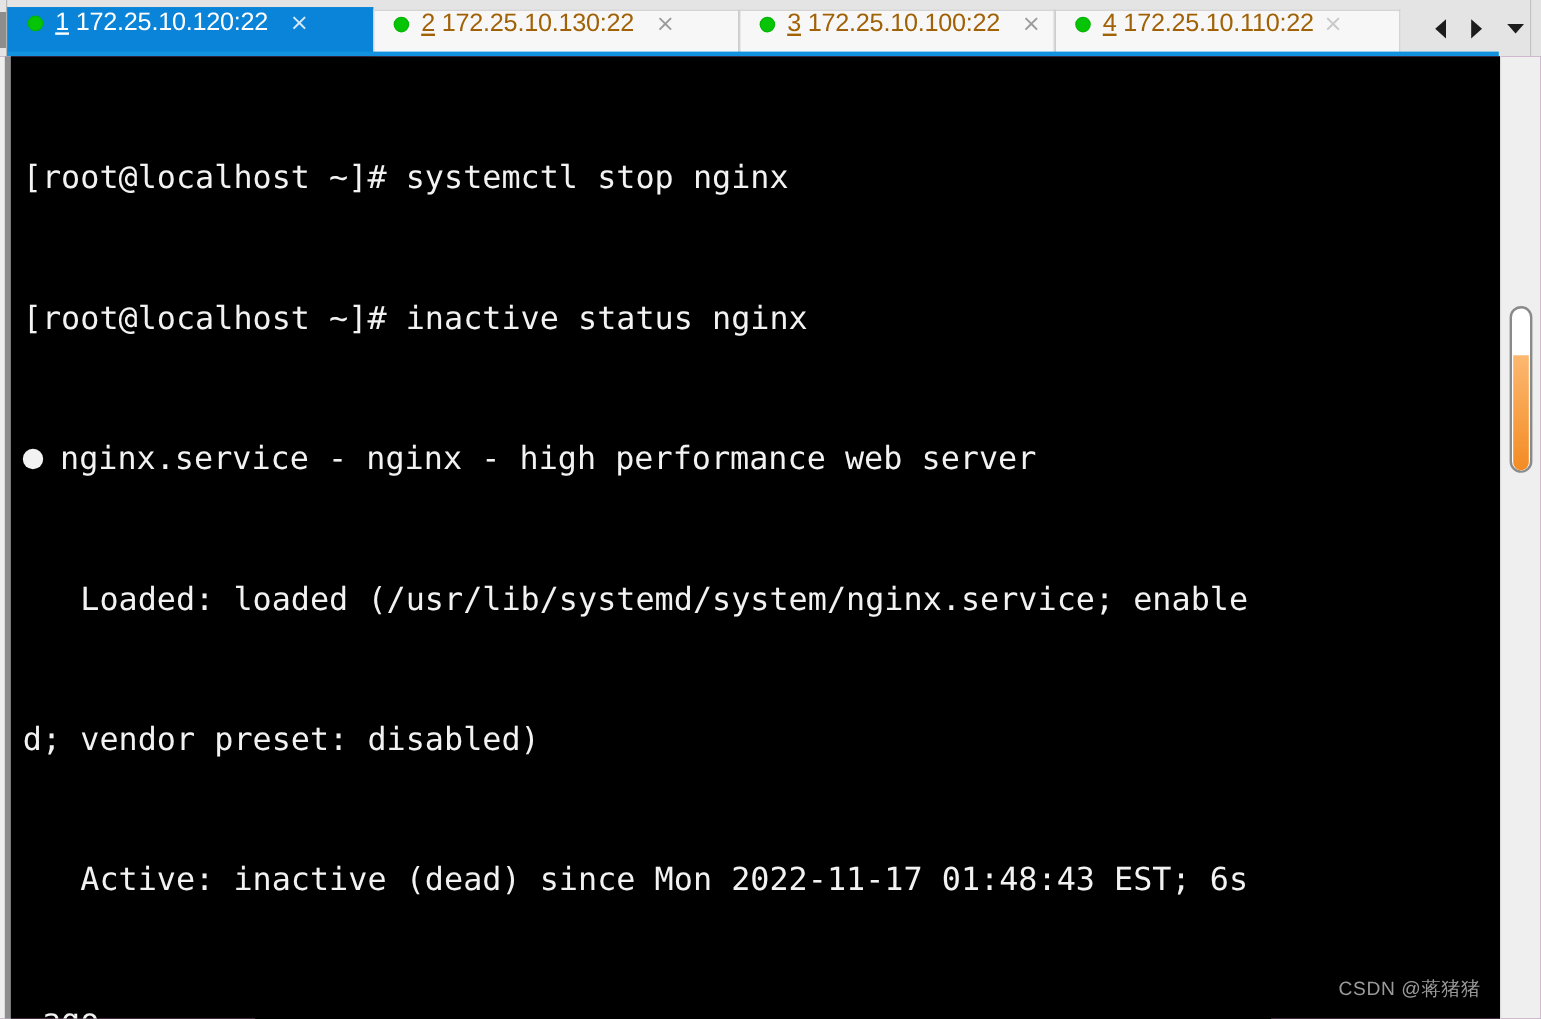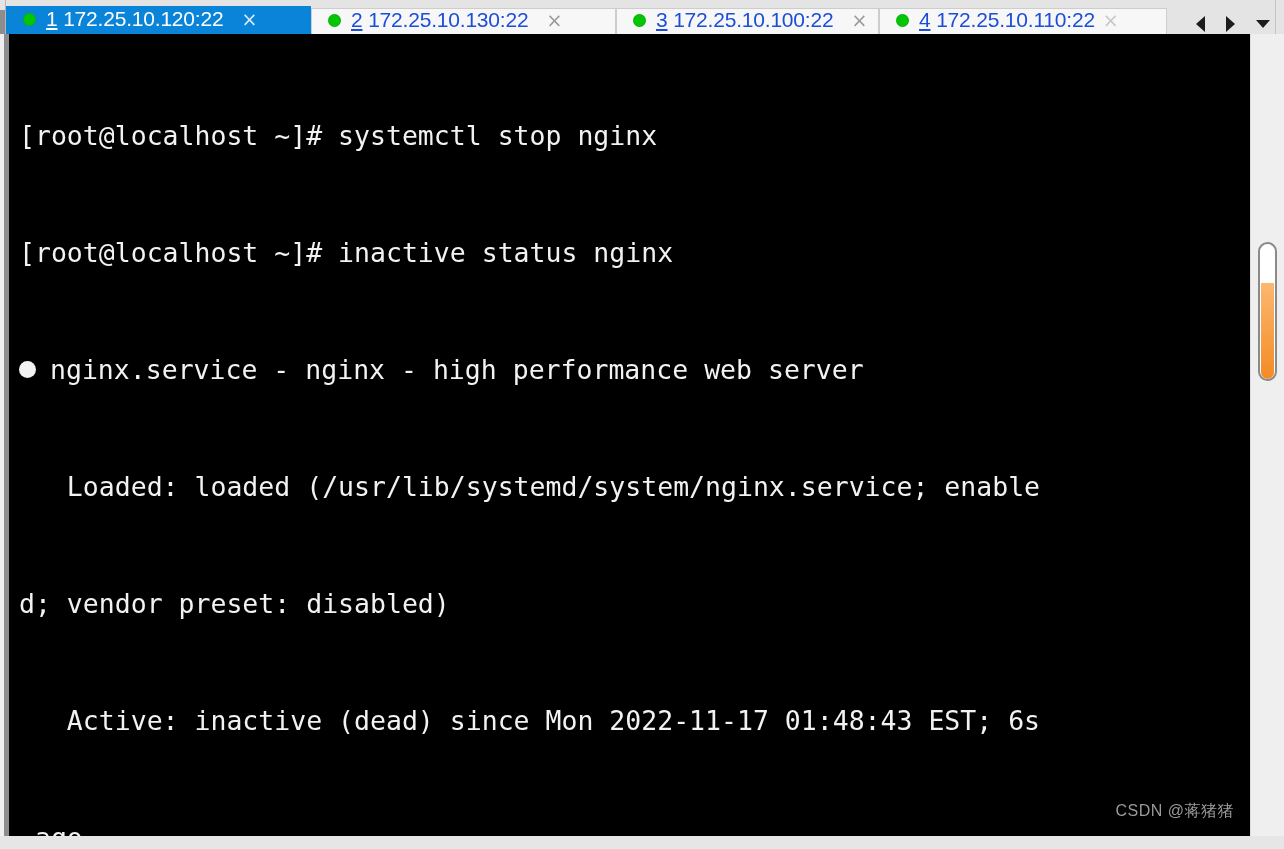--- a/index.html
+++ b/index.html
@@ -77,21 +77,21 @@
     width: 13px; height: 13px;
     border-radius: 50%;
     background: #06c406;
     margin-right: 10px;
     flex: 0 0 auto;
     box-shadow: inset 0 0 0 1px rgba(0,0,0,.08);
   }
 
   .tab-label {
     font-size: 21px;
-    color: #1d4ed8;
+    color: #a16207;
     white-space: nowrap;
     letter-spacing: -0.2px;
   }
   .tab.active .tab-label { color: #ffffff; }
 
   .tab-label .idx {
     text-decoration: underline;
     text-underline-offset: 2px;
   }
 
@@ -158,21 +158,21 @@
   .bluerule {
     position: absolute;
     left: 6px; top: 43px;
     width: 1243px; height: 4px;
     background: #1291de;
   }
 
   
   .term-wrap {
     position: absolute;
-    left: 0; top: 34px;
+    left: 0; top: 47px;
     width: 1284px;
     height: 802px;
     background: #701a75;
   }
 
   .term-leftrail {
     position: absolute;
     left: 0; top: 0;
     width: 9px; height: 802px;
     background: #efefef;

